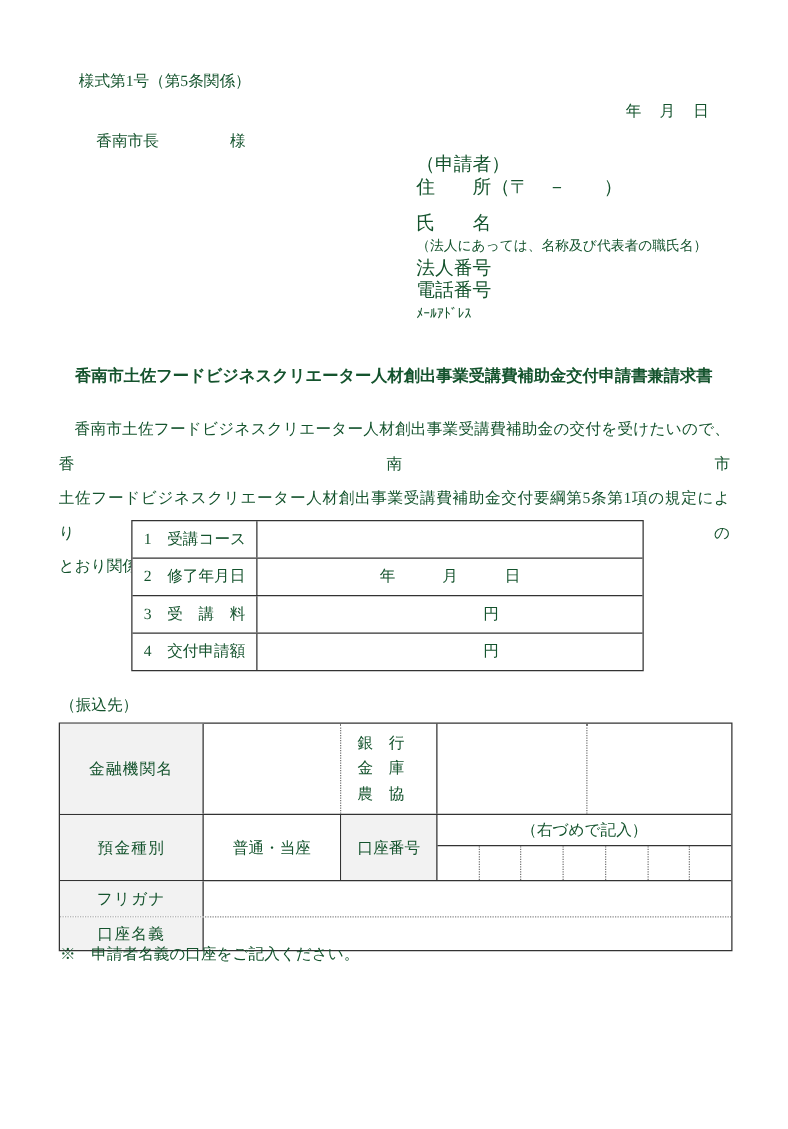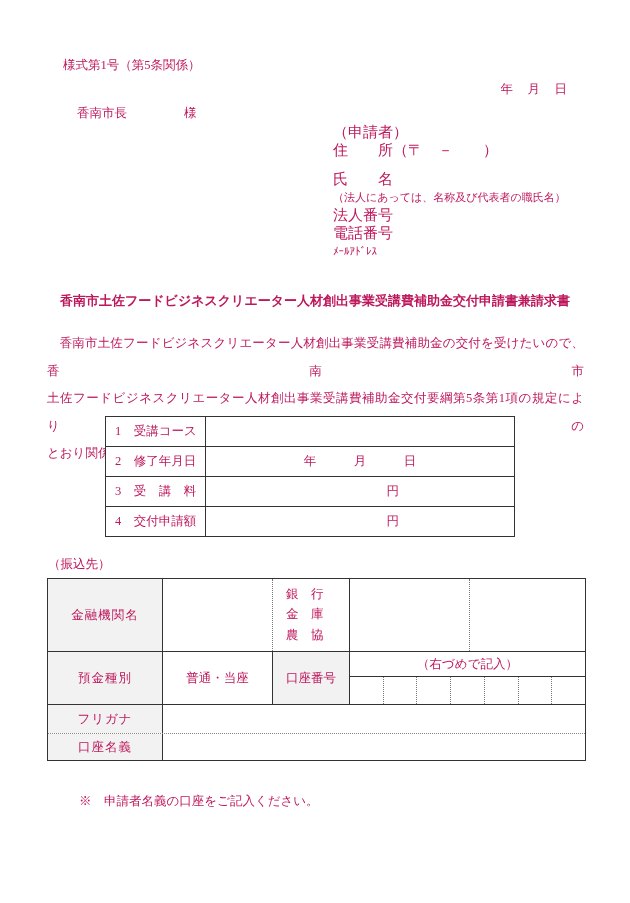--- a/index.html
+++ b/index.html
@@ -1,21 +1,21 @@
 <!DOCTYPE html>
 <html><head>
 <meta charset="utf-8">
 <style>
   html,body{margin:0;padding:0;background:#ffffff;}
   .page{
     position:relative;
     width:630px;height:903px;
     background:#ffffff;
     font-family:"Liberation Serif","DejaVu Serif",serif;
-    color:#be185d;
+    color:#14532d;
     overflow:hidden;
   }
   .abs{position:absolute;}
   .fs12{font-size:12.5px;line-height:18px;}
 
   
   .form-number{left:63px;top:56px;}
   .date-line{right:62px;top:80px;letter-spacing:1px;}
   .addressee{left:77px;top:104px;}
   .addressee .honorific{margin-left:57px;}
@@ -64,21 +64,21 @@
   .r2 .cell-numlbl{width:77px;border-right:1px solid #333;display:flex;align-items:center;justify-content:center;box-sizing:border-box;}
   .acct{flex:1;display:flex;flex-direction:column;}
   .acct-note{height:25px;border-bottom:1px solid #333;display:flex;align-items:center;justify-content:center;box-sizing:border-box;}
   .acct-digits{flex:1;display:flex;}
   .digit{flex:1;border-left:1px dotted #777;}
   .digit:first-child{border-left:none;}
   .r3{height:28px;border-bottom:1px dotted #888 !important;}
   .r4{height:26px;}
   .empty-entry{flex:1;}
 
-  .footnote{left:48px;top:792px;margin-left:31px;}
+  .footnote{left:48px;top:754px;}
 </style>
 </head>
 <body>
 
 <div class="page">
 
   <div class="abs fs12 form-number">様式第1号（第5条関係）</div>
   <div class="abs fs12 date-line">年　月　日</div>
   <div class="abs fs12 addressee">
     <span>香南市長</span><span class="honorific">様</span>

